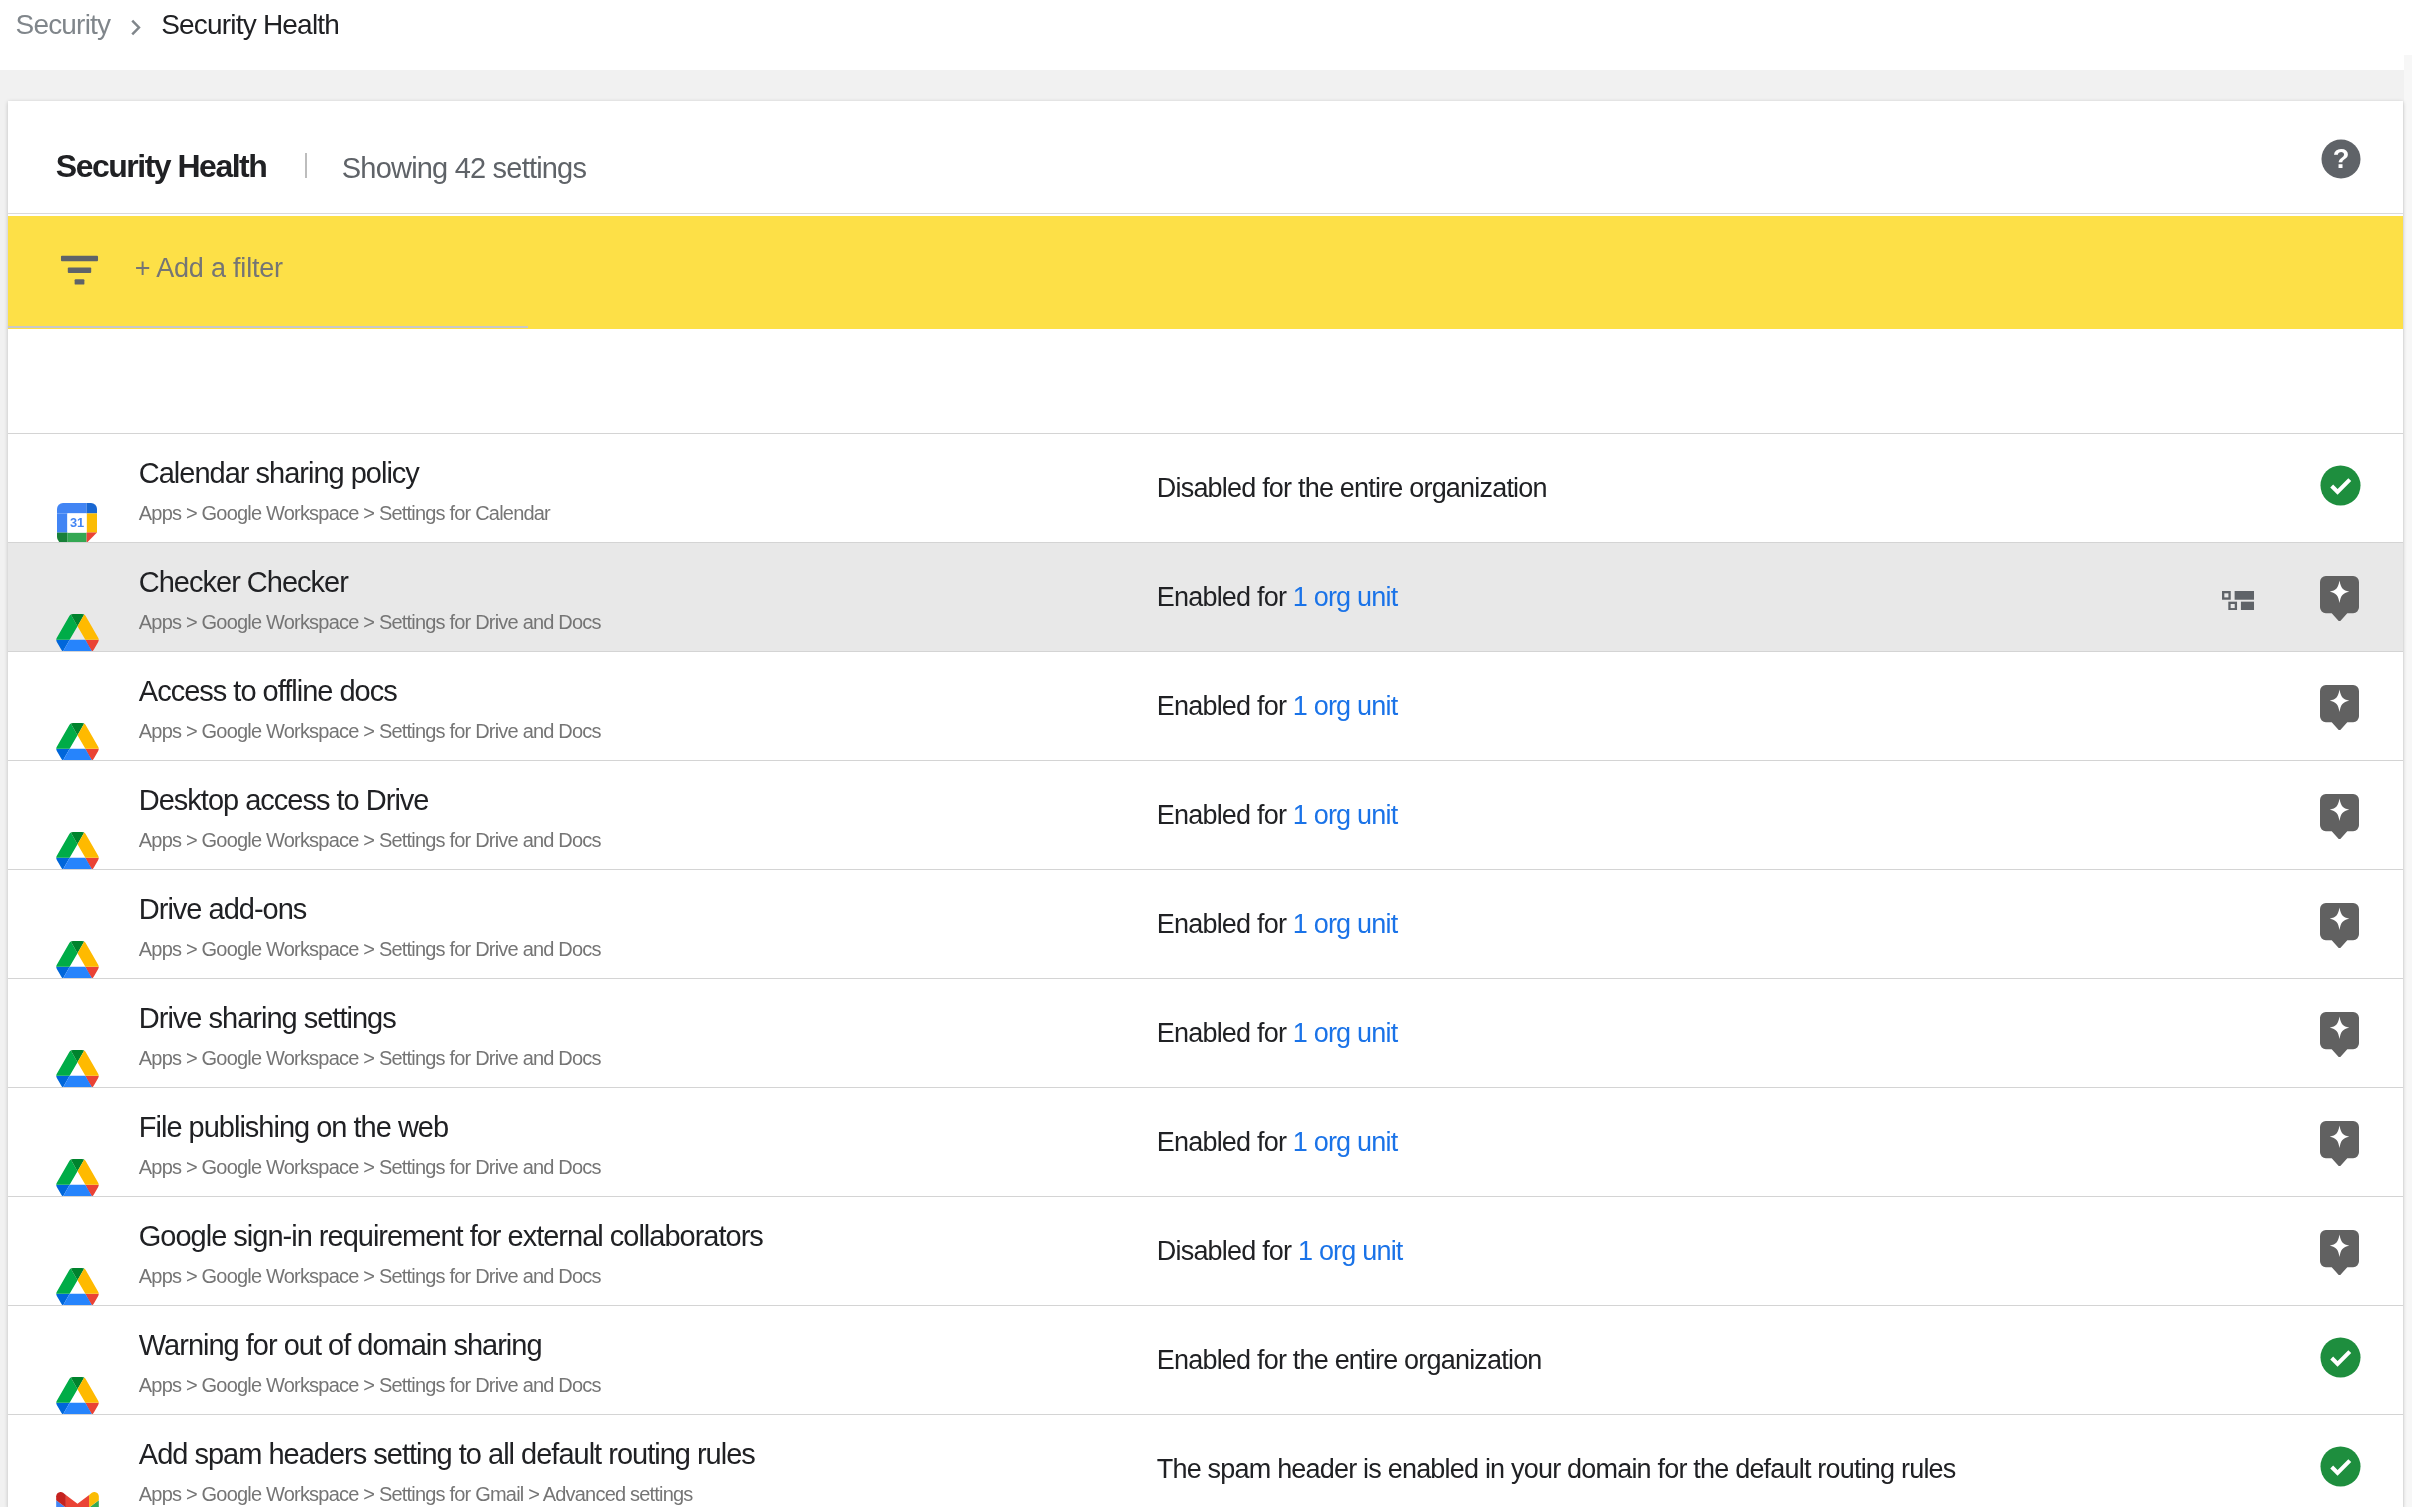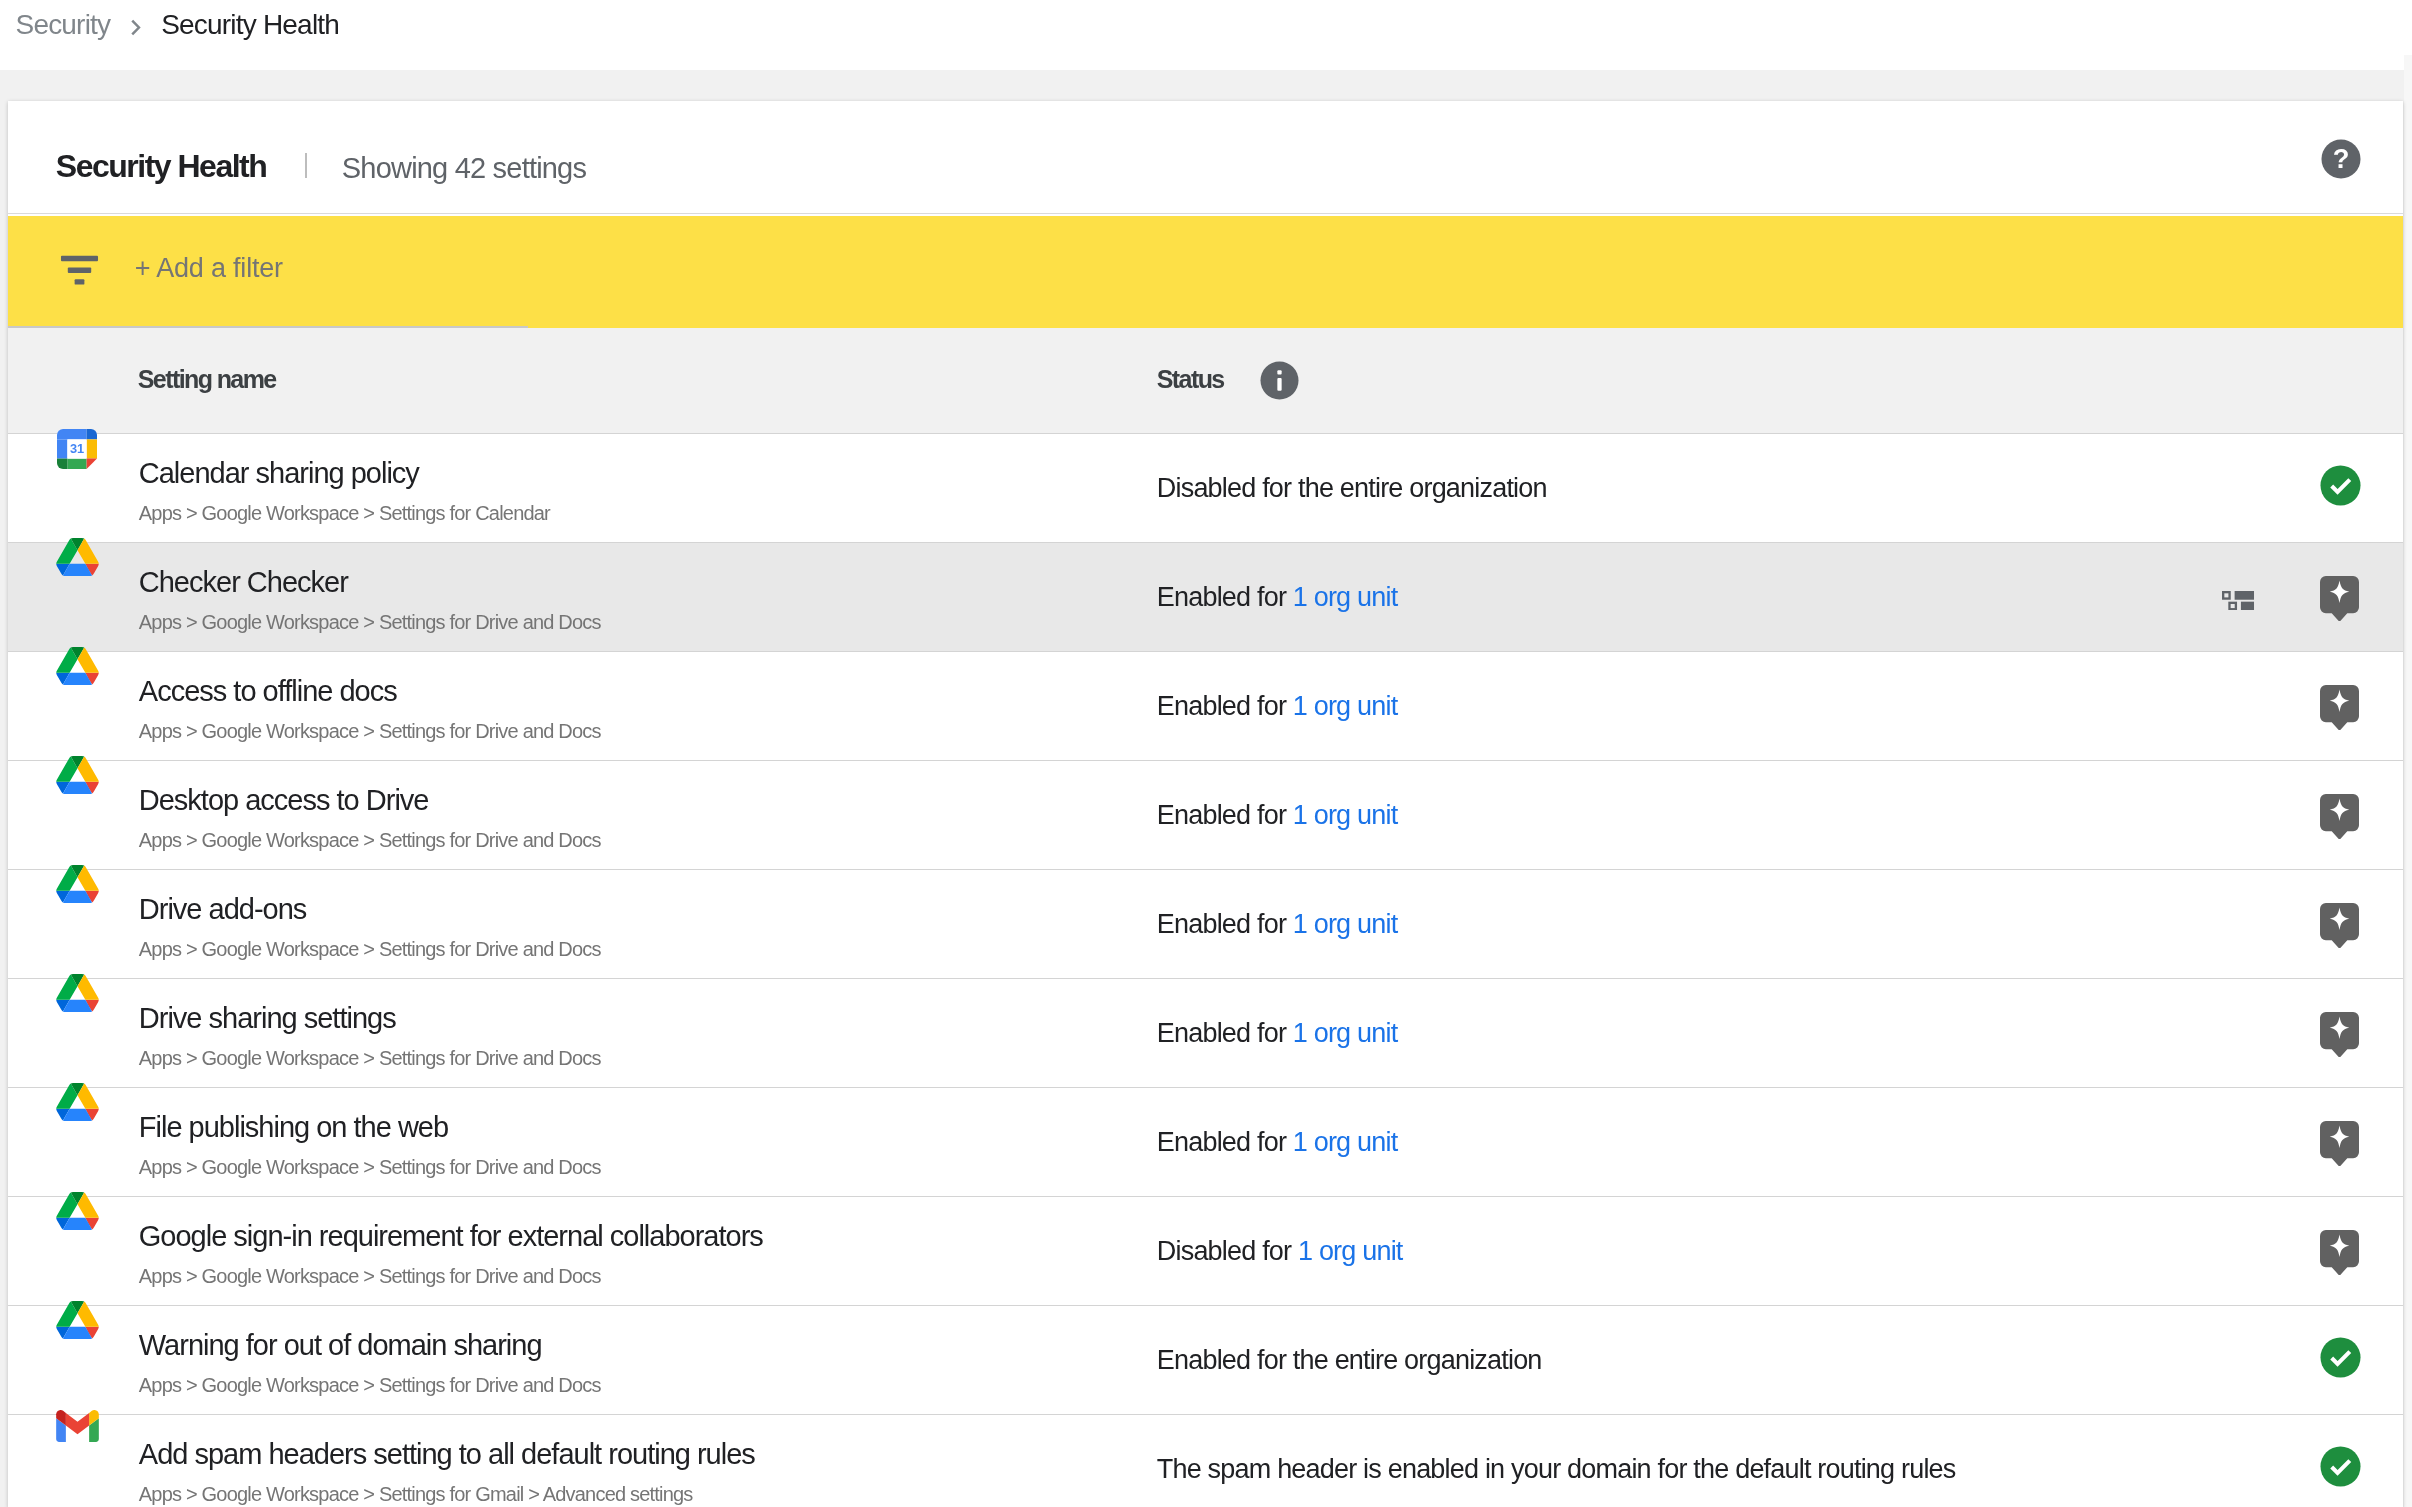--- a/index.html
+++ b/index.html
@@ -17,21 +17,21 @@
 .fbar .fi { position:absolute; left:52px; top:34px; }
 .fbar .ft { position:absolute; left:127px; top:35px; font-size:27px; color:#757575; letter-spacing:-0.2px; line-height:35px; }
 .fline { position:absolute; left:0; top:225px; width:520px; height:1.9px; background:#c8c8c8; }
 .thead { position:absolute; left:0; top:227px; width:100%; height:107px; background:#f1f1f1; }
 .thead .h1 { position:absolute; left:130px; top:34px; font-size:25px; font-weight:bold; color:#3c4043; letter-spacing:-1.6px; line-height:35px; }
 .thead .h2 { position:absolute; left:1149px; top:34px; font-size:25px; font-weight:bold; color:#3c4043; letter-spacing:-1.6px; line-height:35px; }
 .thead .ii { position:absolute; left:1252px; top:33px; }
 .rows { position:absolute; left:0; top:332px; width:100%; }
 .row { position:relative; width:100%; height:109px; background:#fff; border-top:1.9px solid #d4d4d4; }
 .row.hl { background:#e8e8e8; }
-.appicon { position:absolute; left:48px; top:0; height:109px; width:43px; display:flex; align-items:flex-start; justify-content:center; }
+.appicon { position:absolute; left:48px; top:0; height:109px; width:43px; display:flex; align-items:flex-end; justify-content:center; }
 .appicon svg { margin-top:-4.9px; }
 .name { position:absolute; left:131px; top:0; }
 .title { position:absolute; left:0; top:20.4px; width:1164px; font-size:29px; color:#202124; letter-spacing:-1px; line-height:39px; white-space:nowrap; }
 .sub { position:absolute; left:0; top:62px; width:1164px; font-size:20px; color:#757575; letter-spacing:-0.8px; line-height:35px; white-space:nowrap; }
 .status { position:absolute; left:1149px; top:0; height:109px; display:flex; align-items:center; font-size:27px; color:#202124; letter-spacing:-0.8px; white-space:nowrap; }
 .status a { color:#1a73e8; text-decoration:none; }
 .orgic { position:absolute; left:2214px; top:48px; }
 .ric { position:absolute; left:2312px; top:0; height:109px; display:flex; align-items:center; }
 .ric svg { margin-top:-5.8px; }
 .ric svg.bdg { margin-top:2.9px; }
@@ -55,29 +55,20 @@
     </div>
 <div class="fbar">
       <div class="fi"><svg width="39" height="39" viewBox="0 0 40 40">
           <rect x="1" y="6" width="38" height="5.5" rx="1" fill="#5f6368"></rect>
           <rect x="8" y="18" width="24" height="5.5" rx="1" fill="#5f6368"></rect>
           <rect x="15" y="30" width="10" height="5.5" rx="1" fill="#5f6368"></rect>
         </svg></div>
       <div class="ft">+ Add a filter</div>
     </div>
 <div class="fline"></div>
-<div class="thead">
-      <span class="h1">Setting name</span>
-      <span class="h2">Status</span>
-      <div class="ii"><svg width="39" height="39" viewBox="0 0 40 40">
-          <circle cx="20" cy="20" r="19.5" fill="#5f6368"></circle>
-          <rect x="17.8" y="9.5" width="4.4" height="4.4" rx="1" fill="#fff"></rect>
-          <rect x="17.8" y="17.5" width="4.4" height="13" rx="1" fill="#fff"></rect>
-        </svg></div>
-    </div>
 <div class="rows">
 <div class="row">
 <div class="appicon">
           <svg width="40" height="40" viewBox="0 0 200 200">
             <defs>
               <clipPath id="rc">
                 <rect x="0" y="0" width="200" height="200" rx="30"></rect>
               </clipPath>
             </defs>
             <g clip-path="url(#rc)">

